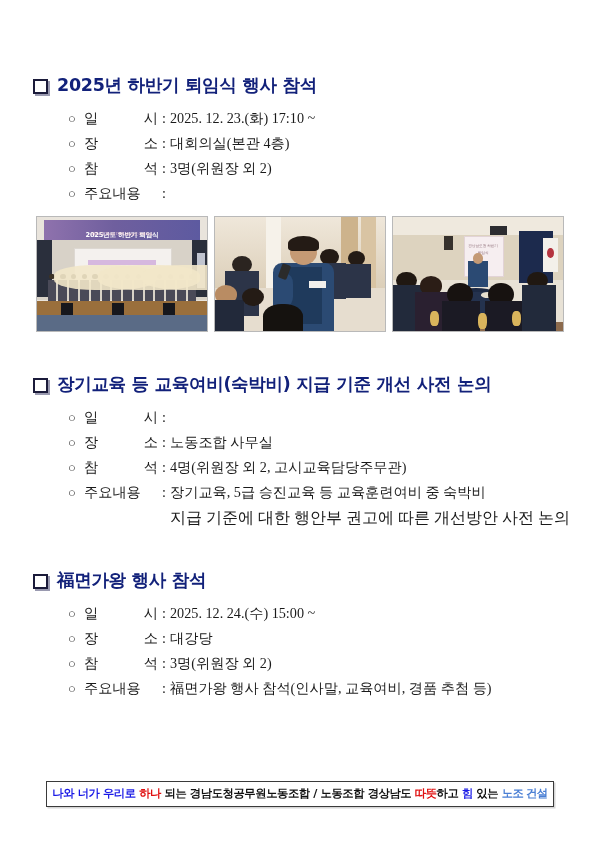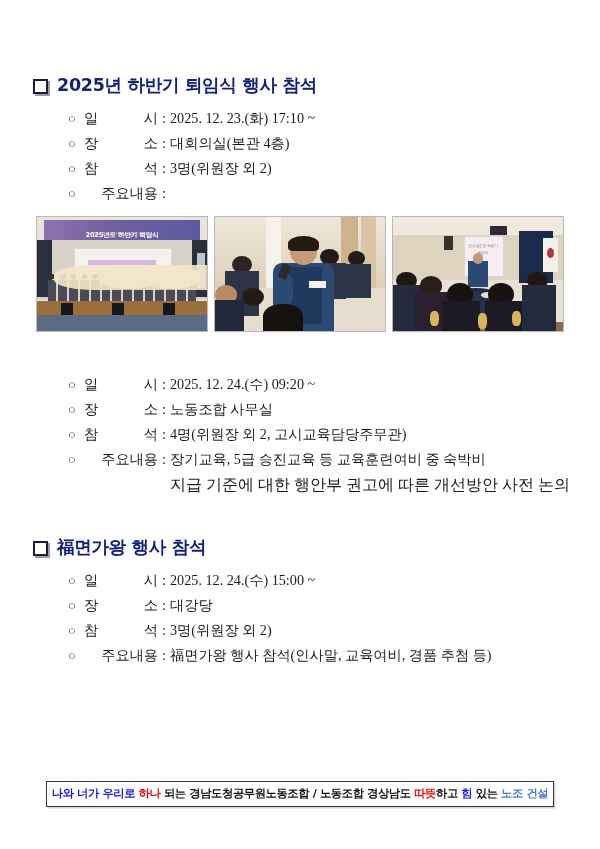--- a/index.html
+++ b/index.html
@@ -73,21 +73,21 @@
   .lbl {
     flex: 0 0 auto;
     width: 74px;
     display: inline-flex;
     justify-content: space-between;
     letter-spacing: 0;
   }
   .lbl.wide {
     width: 74px;
     display: inline-block;
-    text-align: right;
+    text-align: left;
   }
   .colon {
     flex: 0 0 auto;
     width: 12px;
     text-align: center;
   }
   .val { flex: 0 1 auto; }
   .cont {
     margin-left: 102px;
     font-size: 16px;
@@ -217,21 +217,21 @@
   .footer-text {
     font-family: "DejaVu Sans", "Liberation Sans", sans-serif;
     font-weight: bold;
     font-size: 11.3px;
     letter-spacing: -0.4px;
     white-space: nowrap;
   }
   .f-blue  { color: #1a1ae6; }
   .f-red   { color: #e01010; }
   .f-black { color: #111111; }
-  .f-lblue { color: #4a7fd4; }
+  .f-lblue { color: #4a7fd4; font-family: Liberation Serif, serif; }
 </style>
 </head>
 <body>
 
 <div class="page">
 
   <div class="section">
     <div class="sec-head">
       <span class="chk"></span>
       <span class="sec-title">2025년 하반기 퇴임식 행사 참석</span>
@@ -416,30 +416,33 @@
             <div class="p3-g5b"></div>
           <div class="p3-bow1"></div>
             <div class="p3-bow2"></div>
             <div class="p3-bow3"></div>
         </div>
       </div>
     </div>
   </div>
 
   <div class="section" style="margin-top:40px">
+    <div class="sec-head">
+      <span class="chk"></span>
+      <span class="sec-title">장기교육 등 교육여비(숙박비) 지급 기준 개선 사전 논의</span>
+    </div>
 
     <div class="lines">
       <div class="line">
         <span class="bullet">○</span>
         <span class="lbl">
           <span>일</span>
           <span>시</span>
         </span>
         <span class="colon">:</span>
-        <span class="val">2025. 12. 24.(수) 09:20 ~</span>
       </div>
 
       <div class="line">
         <span class="bullet">○</span>
         <span class="lbl">
           <span>장</span>
           <span>소</span>
         </span>
         <span class="colon">:</span>
         <span class="val">노동조합 사무실</span>

